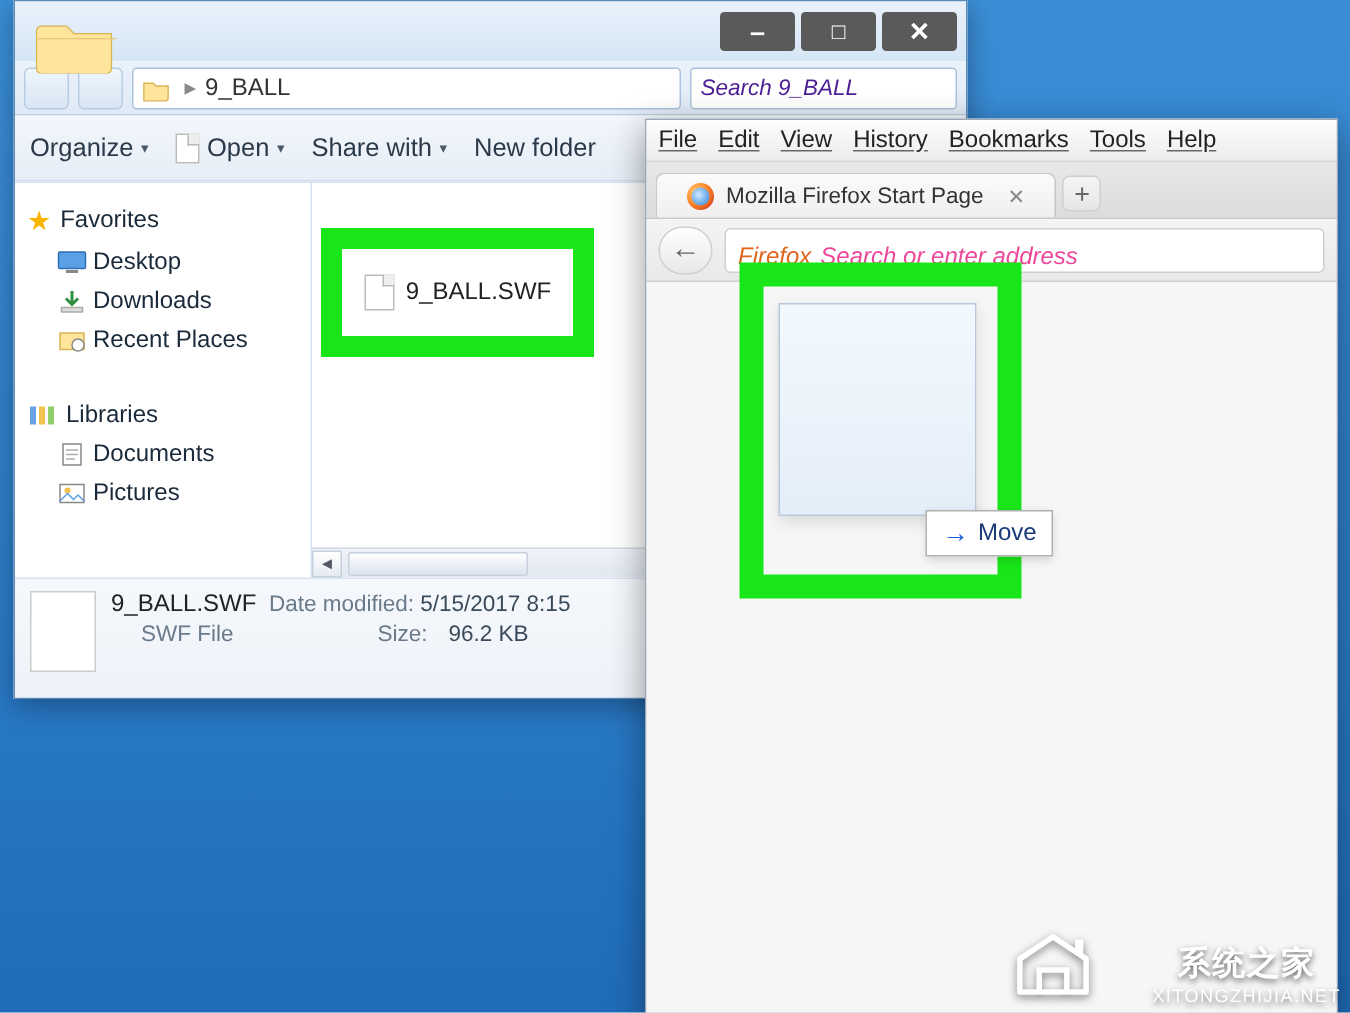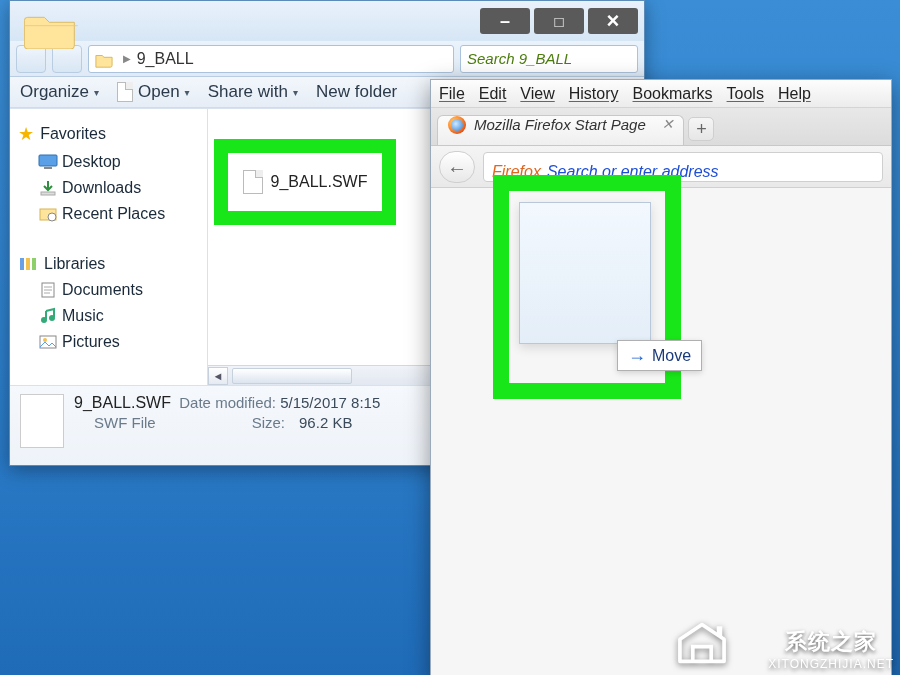--- a/index.html
+++ b/index.html
@@ -29,24 +29,24 @@
 
 .addressbar {
   height: 36px; background: linear-gradient(180deg,#eaf2fb,#dfeaf6);
   display: flex; align-items: center; padding: 4px 6px; gap: 6px;
   border-bottom: 1px solid #b8cde2;
 }
 .navbtn { width: 30px; height: 28px; border-radius: 4px; background: linear-gradient(180deg,#eff5fc,#d8e6f4); border:1px solid #b8cde2; }
 .addr-field { flex: 1; height: 28px; background: #fff; border: 1px solid #aac2dc; border-radius: 3px; display: flex; align-items: center; padding: 0 6px; gap: 6px; color:#333;}
 .addr-field .fi { width: 18px; height: 16px; }
 .addr-field .tri { color:#888; font-size:10px; margin-left:4px;}
-.search-field { width: 178px; height: 28px; background: #fff; border: 1px solid #aac2dc; border-radius: 3px; display:flex; align-items:center; padding:0 6px; color:#4d7c0f; font-style:italic; font-size:15px;}
+.search-field { width: 178px; height: 28px; background: #fff; border: 1px solid #aac2dc; border-radius: 3px; display:flex; align-items:center; padding:0 6px; color:#4c1d95; font-style:italic; font-size:15px;}
 
 .toolbar {
-  height: 31px; background: linear-gradient(180deg,#f3f7fc,#e6edf6);
+  height: 44px; background: linear-gradient(180deg,#f3f7fc,#e6edf6);
   border-bottom: 1px solid #cfdceb; display:flex; align-items:center; padding:0 10px; gap:18px;
   color:#2b3a4a; font-size:17px;
 }
 .toolbar .item { display:flex; align-items:center; gap:5px; }
 .caret { font-size:10px; color:#4a5a6a; }
 
 .explorer-body { flex:1; display:flex; border-top:1px solid #d8e2ee; }
 .sidebar { width: 198px; background:#fff; border-right:1px solid #d8e2ee; padding:8px 6px; font-size:16px; color:#1a2a3a; overflow:hidden;}
 .sidebar .grp-title { display:flex; align-items:center; gap:6px; margin:6px 0 4px 2px; }
 .sidebar .li { display:flex; align-items:center; gap:4px; padding:4px 0 4px 22px; }
@@ -75,31 +75,31 @@
 
 .firefox {
   position: absolute; left: 430px; top: 79px; width: 462px; height: 604px;
   background: #f0f0f0; border: 1px solid #9aaabb;
   box-shadow: 0 6px 22px rgba(0,0,0,.4);
   display:flex; flex-direction:column;
 }
 .ff-menubar { height:28px; background:linear-gradient(180deg,#fdfdfd,#ececec); border-bottom:1px solid #d4d4d4; display:flex; align-items:center; padding:0 8px; gap:14px; font-size:16px; color:#222;}
 .ff-menubar span { text-decoration: underline; text-underline-offset: 2px; text-decoration-color:#666; }
 .ff-tabstrip { height:38px; background:linear-gradient(180deg,#e8e8e8,#dcdcdc); display:flex; align-items:flex-end; padding:0 6px; gap:4px; border-bottom:1px solid #c8c8c8;}
-.ff-tab { height:30px; background:linear-gradient(180deg,#fbfbfb,#efefef); border:1px solid #c8c8c8; border-bottom:none; border-radius:6px 6px 0 0; display:flex; align-items:flex-start; padding:0 10px; gap:8px; font-size:15px; color:#333;font-style:italic;}
+.ff-tab { height:30px; background:linear-gradient(180deg,#fbfbfb,#efefef); border:1px solid #c8c8c8; border-bottom:none; border-radius:6px 6px 0 0; display:flex; align-items:center; padding:0 20px; gap:8px; font-size:15px; color:#333;}
 .ff-tab .close-x{ color:#888; font-size:14px; margin-left:8px;}
 .ff-newtab { width:26px; height:24px; background:linear-gradient(180deg,#f5f5f5,#e6e6e6); border:1px solid #cfcfcf; border-radius:5px; display:flex; align-items:center; justify-content:center; color:#666; font-size:18px; margin-bottom:4px;}
 .ff-fox { width:18px; height:18px; border-radius:50%; background: radial-gradient(circle at 35% 35%, #ffd27a 0%, #ff8a2b 45%, #d9481b 80%); position:relative;}
 .ff-fox::after{content:""; position:absolute; inset:3px; border-radius:50%; background: radial-gradient(circle at 40% 40%, #cfe8ff 0%, #5aa0e6 70%);}
 
 .ff-navbar { height:42px; background:linear-gradient(180deg,#f4f4f4,#e9e9e9); border-bottom:1px solid #d0d0d0; display:flex; align-items:center; padding:0 8px; gap:8px;}
 .ff-back { width:36px; height:32px; border-radius:16px; background:linear-gradient(180deg,#fff,#e8e8e8); border:1px solid #cfcfcf; display:flex; align-items:center; justify-content:center; color:#666; font-size:20px;}
 .ff-url { flex:1; height:30px; background:#fff; border:1px solid #cfcfcf; border-radius:4px; display:flex; align-items:flex-end; padding:0 8px; gap:6px; font-size:16px;}
 .ff-url .brand { color:#e0661f; font-style:italic;}
-.ff-url .ph { color:#1d4ed8; font-style:italic;}
+.ff-url .ph { color:#ec4899; font-style:italic;}
 
 .ff-content { flex:1; background:#f6f6f6; position:relative;}
 .ff-highlight {
   position:absolute; left:62px; top:-13px; width:188px; height:224px;
   border:16px solid #19e619; background:transparent;
 }
 .ff-dragthumb {
   position:absolute; left:88px; top:14px; width:132px; height:142px;
   background:linear-gradient(180deg,#f2f8fe,#e4eef8); border:1px solid #b8c8da; box-shadow:0 4px 10px rgba(0,0,0,.12);
 }
@@ -213,29 +213,20 @@
       </div>
       <div class="li">
         <span class="ico"><svg viewBox="0 0 20 18">
               <rect x="4" y="2" width="12" height="14" fill="#fff" stroke="#888"></rect>
               <path d="M6 6h8M6 9h8M6 12h6" stroke="#aaa"></path>
             </svg></span>
         <span>Documents</span>
       </div>
       <div class="li">
         <span class="ico"><svg viewBox="0 0 20 18">
-              <path d="M8 4v8" stroke="#3a7" stroke-width="2"></path>
-              <circle cx="6" cy="13" r="3" fill="#3a7"></circle>
-              <path d="M8 4l8-2v8" stroke="#3a7" stroke-width="2" fill="none"></path>
-              <circle cx="14" cy="11" r="3" fill="#3a7"></circle>
-            </svg></span>
-        <span>Music</span>
-      </div>
-      <div class="li">
-        <span class="ico"><svg viewBox="0 0 20 18">
               <rect x="2" y="3" width="16" height="12" fill="#fff" stroke="#888"></rect>
               <circle cx="7" cy="7" r="2" fill="#f2c14e"></circle>
               <path d="M2 14l5-5 4 4 3-3 4 4" stroke="#5aa0e6" fill="none"></path>
             </svg></span>
         <span>Pictures</span>
       </div>
     </div>
 
     <div class="main-area">
       <div class="highlight-box">

